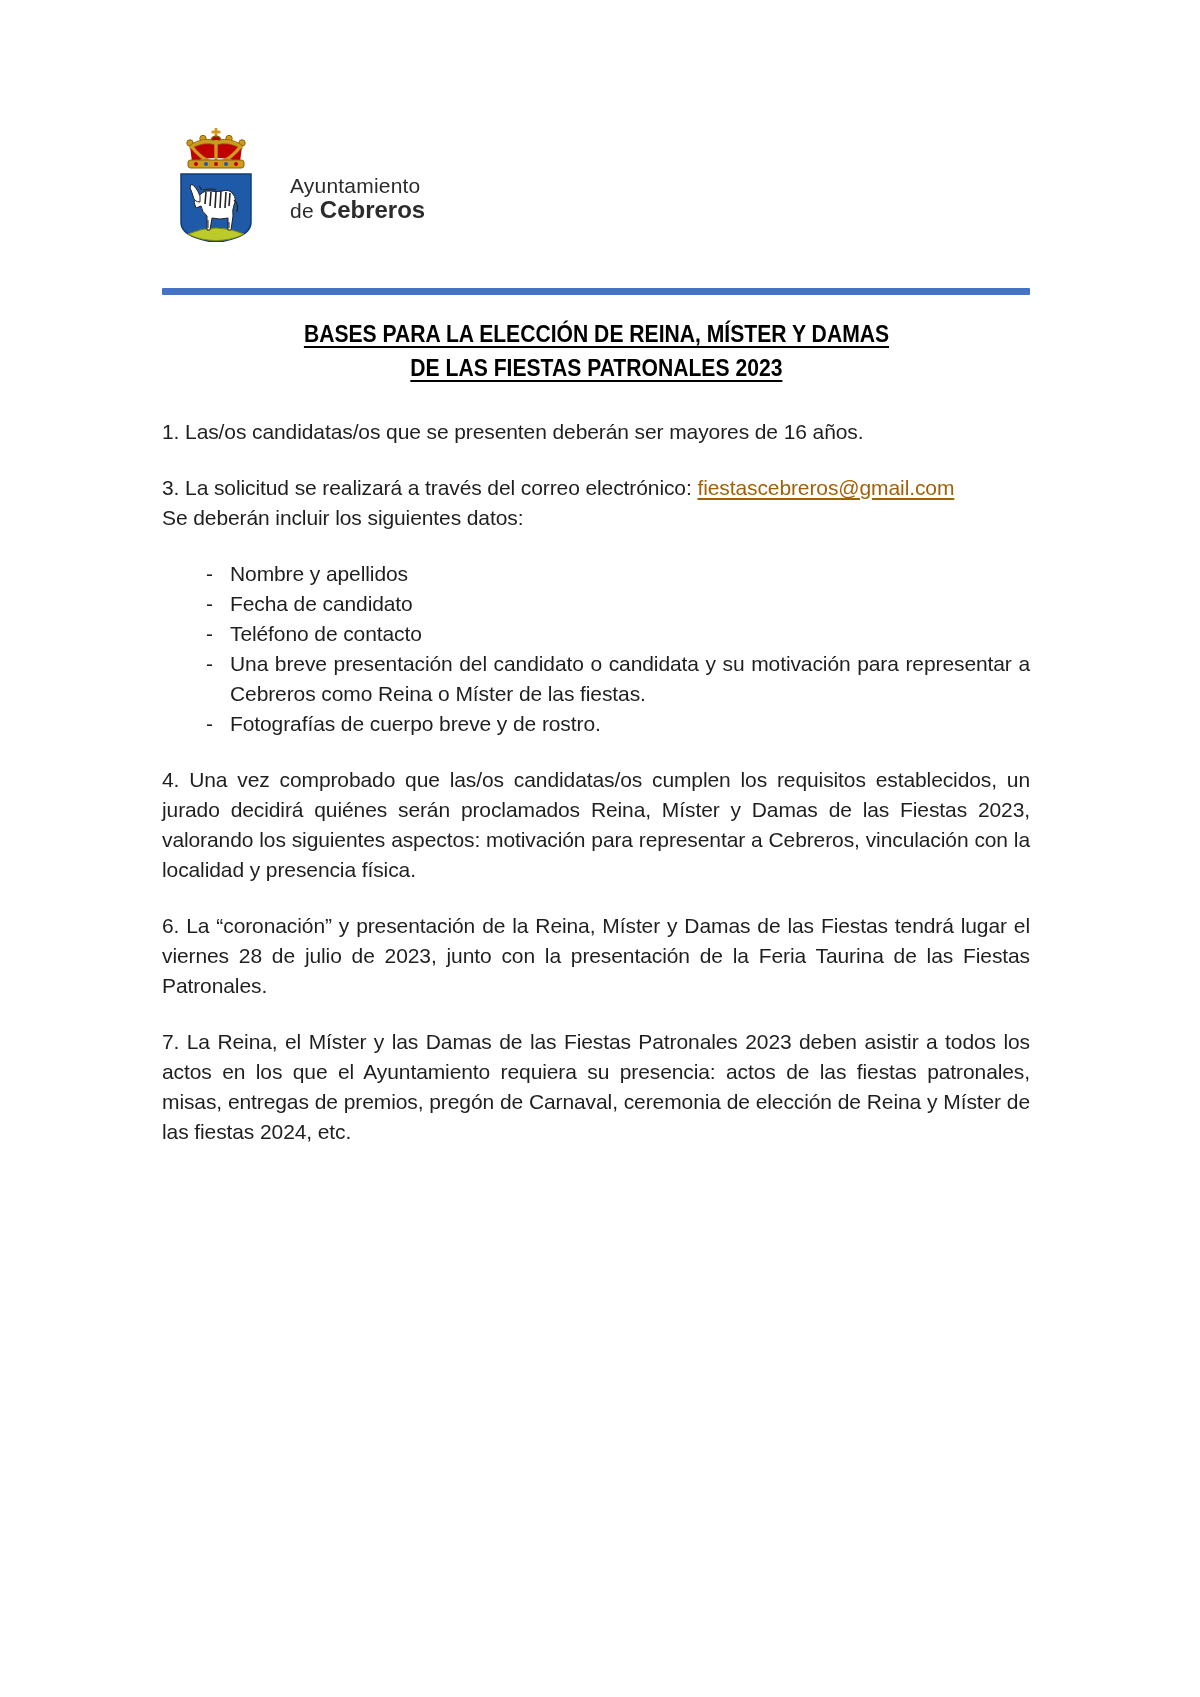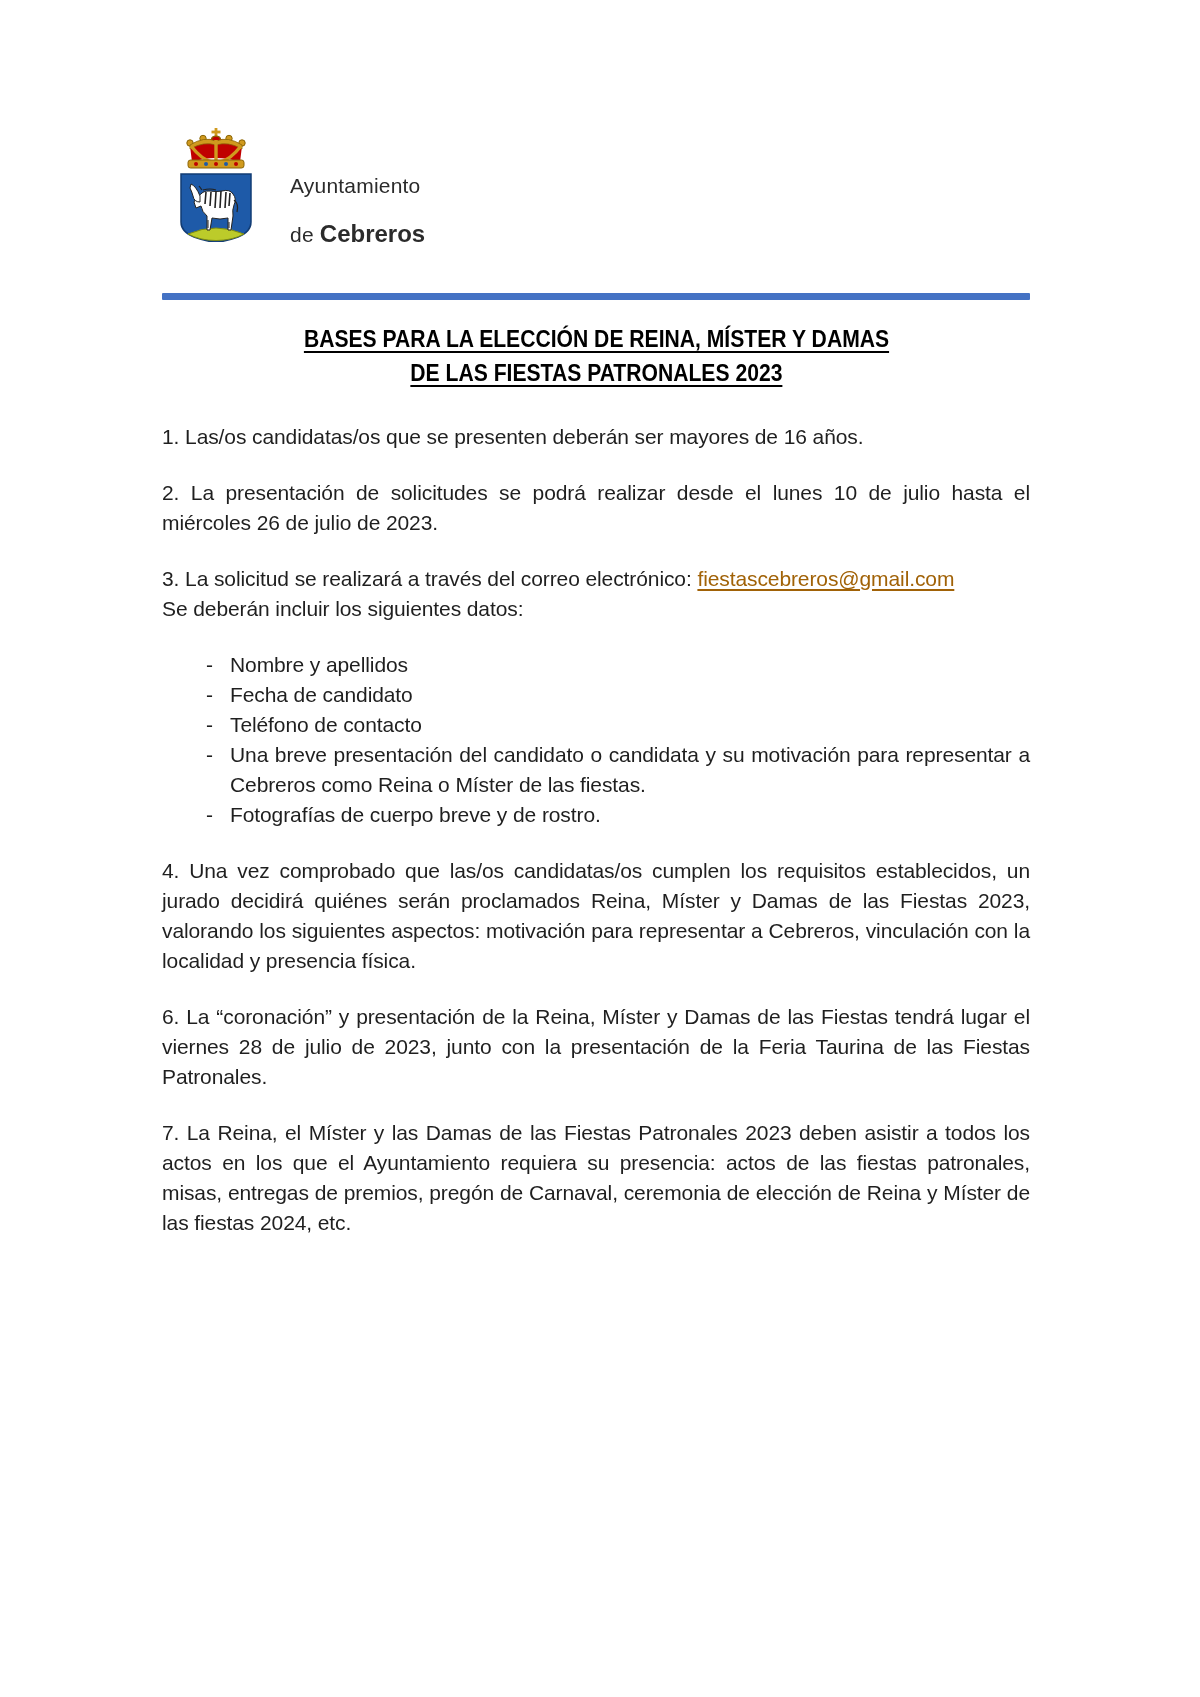--- a/index.html
+++ b/index.html
@@ -32,21 +32,21 @@
     flex: 0 0 auto;
   }
   .org-text {
     margin-left: 34px;
     margin-top: 48px;
     line-height: 24px;
     color: #2b2b2b;
     letter-spacing: 0.2px;
   }
   .org-line1 { font-size: 21px; }
-  .org-line2 { font-size: 21px; margin-top: 24px; }
+  .org-line2 { font-size: 21px; }
   .org-line2 b { font-size: 24px; letter-spacing: 0; }
   
   .rule {
     height: 7px;
     background: #4472C4;
     border-radius: 1px;
   }
   .rule-top { margin-top: 46px; }
   .rule-bottom {
     position: absolute;
@@ -174,21 +174,20 @@
 
     <div class="title">
       <span class="tline">BASES PARA LA ELECCIÓN DE REINA, MÍSTER Y DAMAS</span><br>
       <span class="tline">DE LAS FIESTAS PATRONALES 2023</span>
     </div>
 
     <div class="doc-body">
 
       <p class="para">1. Las/os candidatas/os que se presenten deberán ser mayores de 16 años.</p>
 
-      <p class="para">2. La presentación de solicitudes se podrá realizar desde el lunes 10 de julio hasta el miércoles 26 de julio de 2023.</p>
 
       <p class="para"><span>3. La solicitud se realizará a través del correo electrónico: </span><a class="email-link" href="#">fiestascebreros@gmail.com</a><br><span>Se deberán incluir los siguientes datos:</span></p>
 
       <ul class="dash-list">
         <li>
             <span class="marker">-</span>
             <span class="li-text">Nombre y apellidos</span>
           </li>
         <li>
             <span class="marker">-</span>

